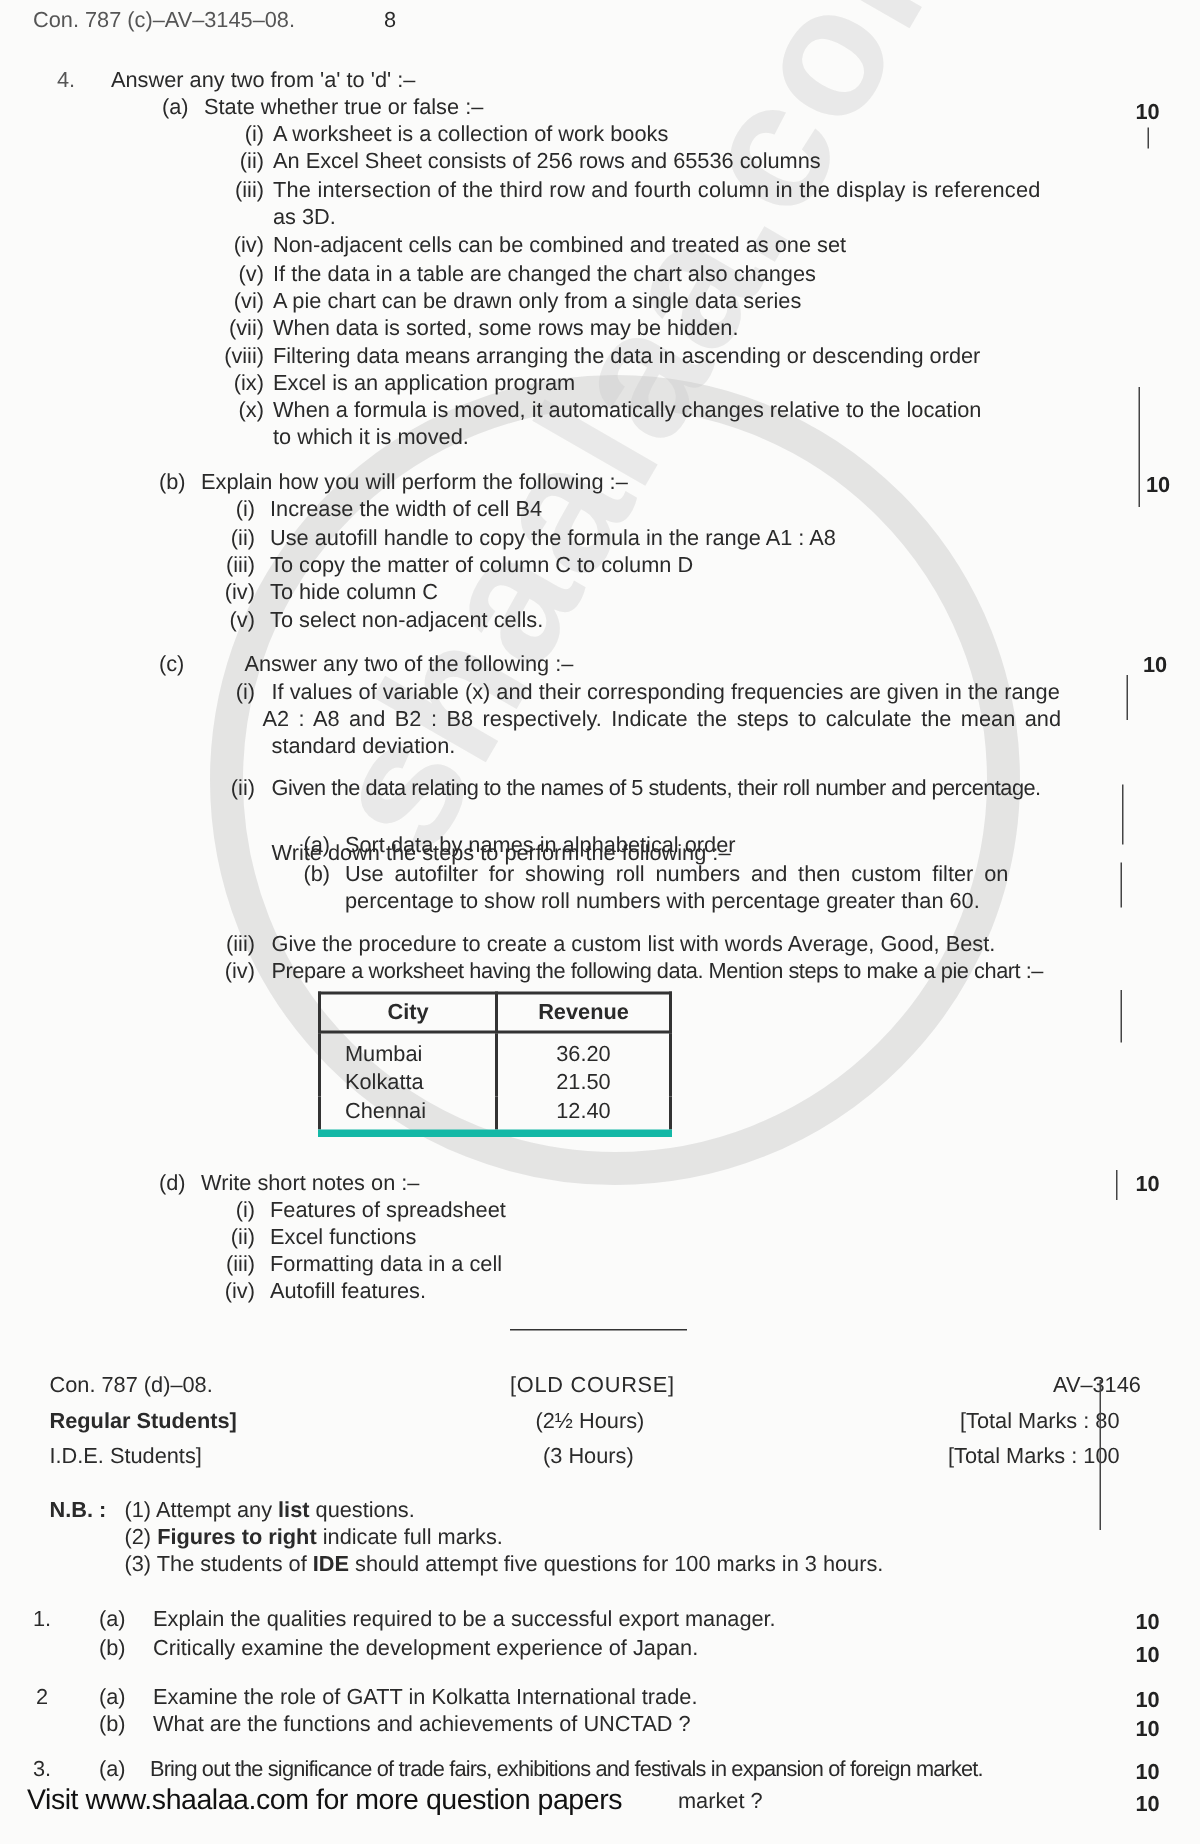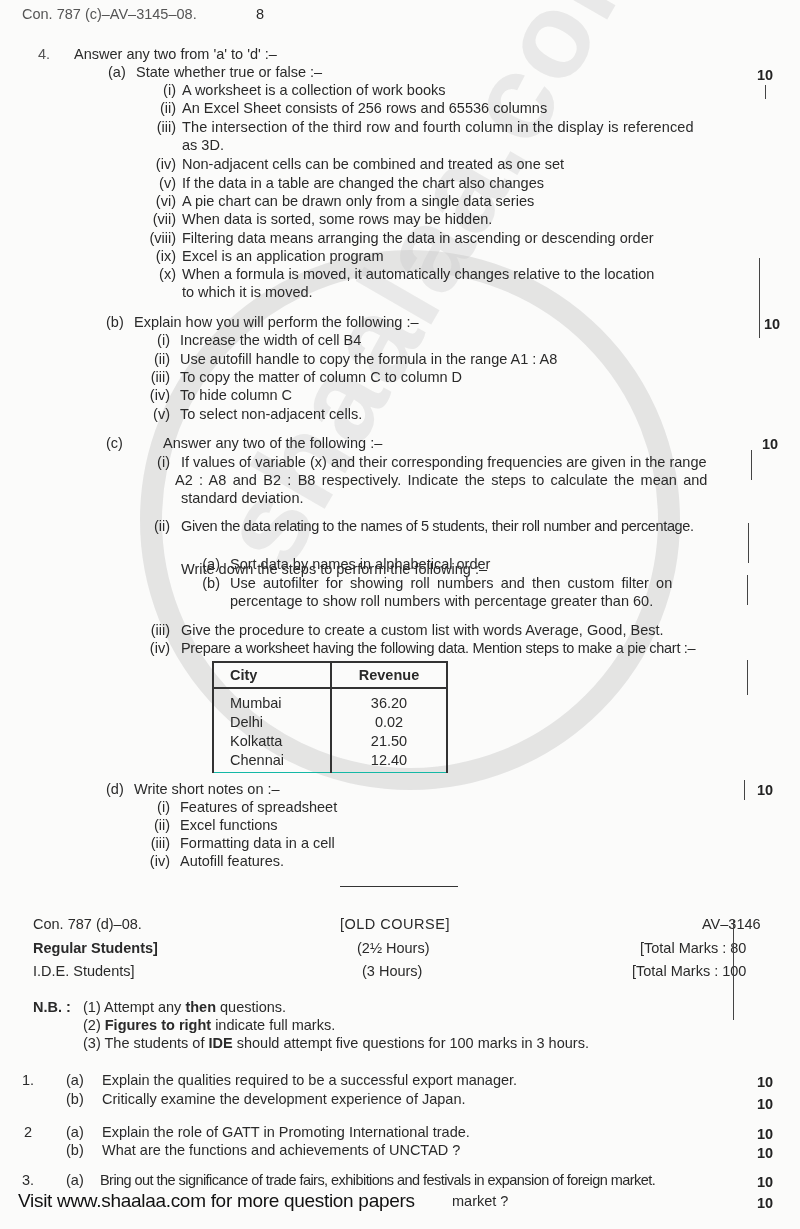--- a/index.html
+++ b/index.html
@@ -25,21 +25,21 @@
     position:absolute; left:190px; top:520px;
     font-size:120px; color:rgba(200,200,200,0.35); font-weight:bold;
     transform:rotate(-60deg); transform-origin:left top; pointer-events:none;
     letter-spacing:2px;
   }
   table.rev { position:absolute; left:212px; top:661px; border-collapse:collapse; font-size:14.5px; }
   table.rev th, table.rev td { padding:0 16px; }
   table.rev th { border:2px solid #333; text-align:left; height:24px; font-weight:bold; }
   table.rev th.rv { text-align:center; }
   table.rev td { border-left:2px solid #333; border-right:2px solid #333; height:19px; }
-  table.rev tr:last-child td { border-bottom:1px solid #14b8a6; }
+  table.rev tr:last-child td { border-bottom:5px solid #14b8a6; }
   table.rev td.rv { text-align:center; }
   .divider { position:absolute; left:340px; top:886px; width:118px; height:1px; background:#333; }
   .footer {
     position:absolute; left:18px; top:1190px; font-size:19px; color:#111;
     white-space:nowrap; letter-spacing:-0.3px;
   }
 </style>
 </head>
 <body>
 
@@ -116,32 +116,28 @@
 <span class="abs" style="left:230px;top:593px;">percentage to show roll numbers with percentage greater than 60.</span>
 
 <span class="abs num" style="left:134px;width:36px;top:622px;">(iii)</span>
 <span class="abs" style="left:181px;top:622px;">Give the procedure to create a custom list with words Average, Good, Best.</span>
 <span class="abs num" style="left:134px;width:36px;top:640px;">(iv)</span>
 <span class="abs" style="left:181px;top:640px;letter-spacing:-0.3px;">Prepare a worksheet having the following data. Mention steps to make a pie chart :–</span>
 
 <table class="rev">
   <thead>
     <tr>
-      <th style="width:84px;">City</th>
+      <th style="width:84px;text-align:center;">City</th>
       <th class="rv" style="width:82px;">Revenue</th>
     </tr>
   </thead>
   <tbody>
     <tr style="height:19px;margin-top:40px;">
       <td style="padding-top:4px;">Mumbai</td>
       <td class="rv" style="padding-top:4px;">36.20</td>
-    </tr>
-    <tr>
-      <td>Delhi</td>
-      <td class="rv">0.02</td>
     </tr>
     <tr>
       <td>Kolkatta</td>
       <td class="rv">21.50</td>
     </tr>
     <tr>
       <td style="padding-bottom:3px;">Chennai</td>
       <td class="rv" style="padding-bottom:3px;">12.40</td>
     </tr>
   </tbody>
@@ -172,21 +168,21 @@
 <div class="abs" style="left:640px;top:940px;">[Total Marks : 80</div>
 
 <div class="abs" style="left:33px;top:963px;">I.D.E. Students]</div>
 <div class="abs" style="left:362px;top:963px;">(3 Hours)</div>
 <div class="abs" style="left:632px;top:963px;">[Total Marks : 100</div>
 
 <div class="abs b" style="left:33px;top:999px;">N.B. :</div>
 <div>
   <div class="abs" style="left:83px;top:999px;">
     <span>(1)</span>
-    <span>Attempt any </span><b>then</b><span> questions.</span>
+    <span>Attempt any </span><b>list</b><span> questions.</span>
   </div>
   <div class="abs" style="left:83px;top:1017px;">
     <span>(2)</span>
     <span></span><b>Figures to right</b><span> indicate full marks.</span>
   </div>
   <div class="abs" style="left:83px;top:1035px;">
     <span>(3)</span>
     <span>The students of </span><b>IDE</b><span> should attempt five questions for 100 marks in 3 hours.</span>
   </div>
 </div>
@@ -195,21 +191,21 @@
   <span class="abs" style="left:22px;top:1072px;">1.</span>
   <span class="abs" style="left:66px;top:1072px;">(a)</span>
   <span class="abs" style="left:102px;top:1072px;">Explain the qualities required to be a successful export manager.</span>
   <span class="mark" style="top:1074px;">10</span>
   <span class="abs" style="left:66px;top:1091px;">(b)</span>
   <span class="abs" style="left:102px;top:1091px;">Critically examine the development experience of Japan.</span>
   <span class="mark" style="top:1096px;">10</span>
 
   <span class="abs" style="left:24px;top:1124px;">2</span>
   <span class="abs" style="left:66px;top:1124px;">(a)</span>
-  <span class="abs" style="left:102px;top:1124px;">Explain the role of GATT in Promoting International trade.</span>
+  <span class="abs" style="left:102px;top:1124px;">Examine the role of GATT in Kolkatta International trade.</span>
   <span class="mark" style="top:1126px;">10</span>
   <span class="abs" style="left:66px;top:1142px;">(b)</span>
   <span class="abs" style="left:102px;top:1142px;">What are the functions and achievements of UNCTAD ?</span>
   <span class="mark" style="top:1145px;">10</span>
 
   <span class="abs" style="left:22px;top:1172px;">3.</span>
   <span class="abs" style="left:66px;top:1172px;">(a)</span>
   <span class="abs" style="left:100px;top:1172px;letter-spacing:-0.55px;">Bring out the significance of trade fairs, exhibitions and festivals in expansion of foreign market.</span>
   <span class="mark" style="top:1174px;">10</span>
   <span class="abs" style="left:452px;top:1193px;">market ?</span>

